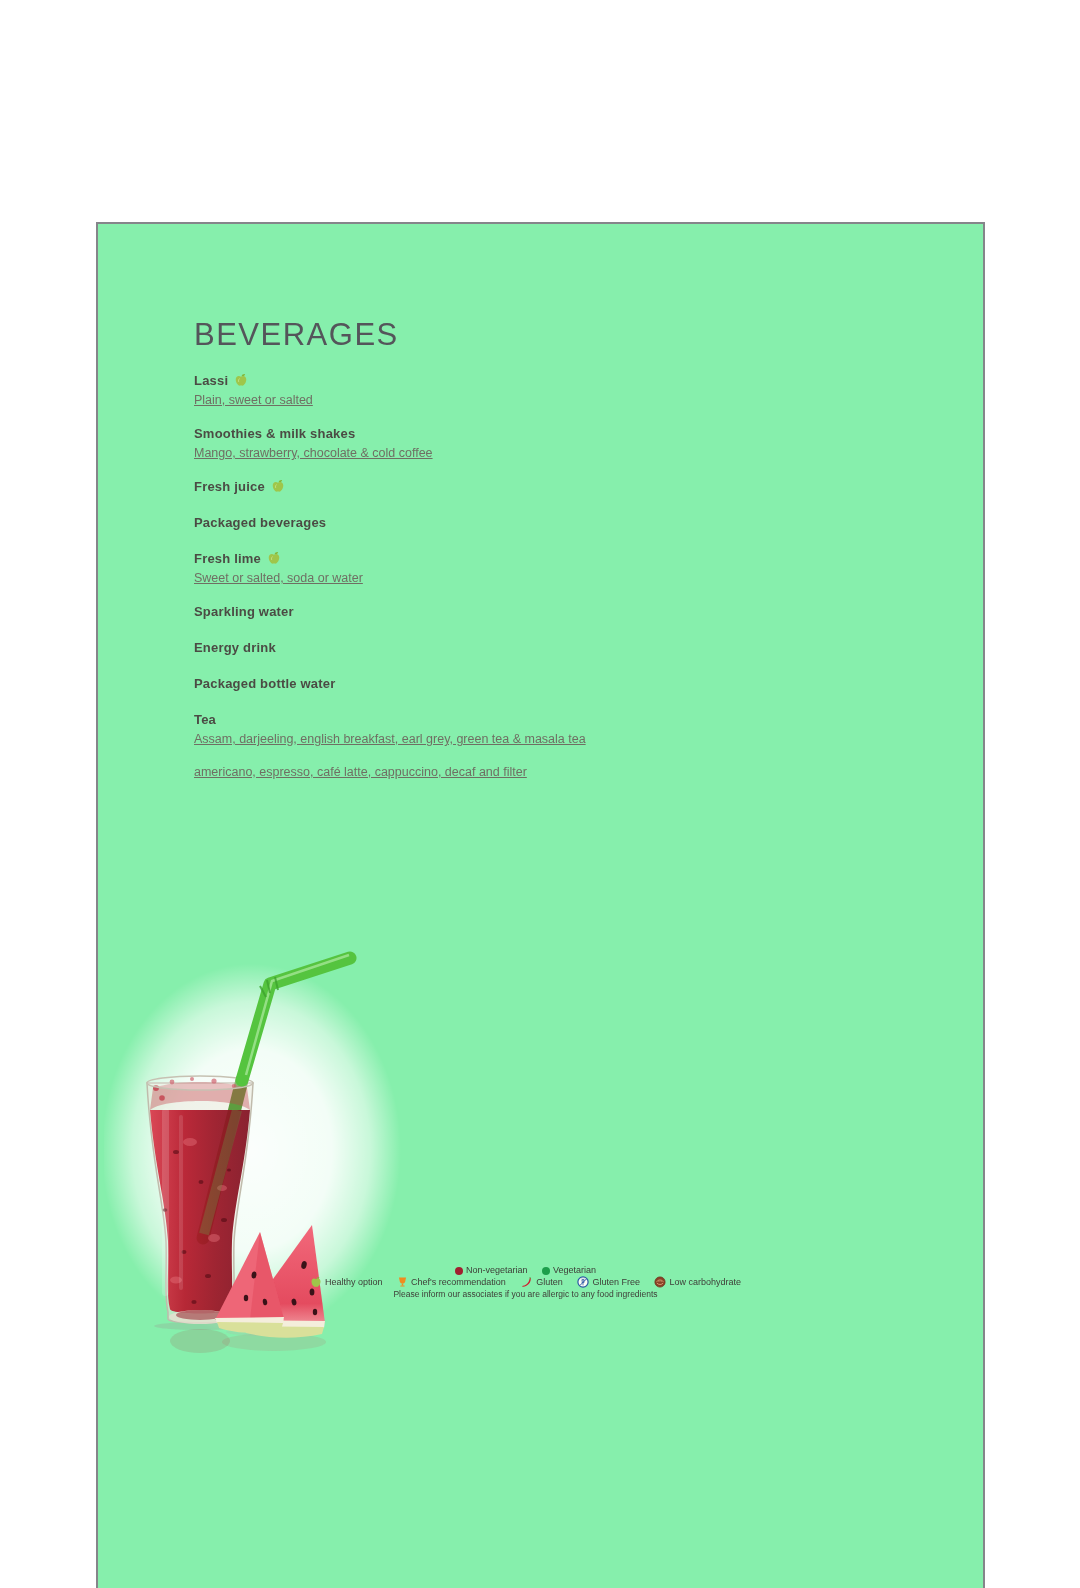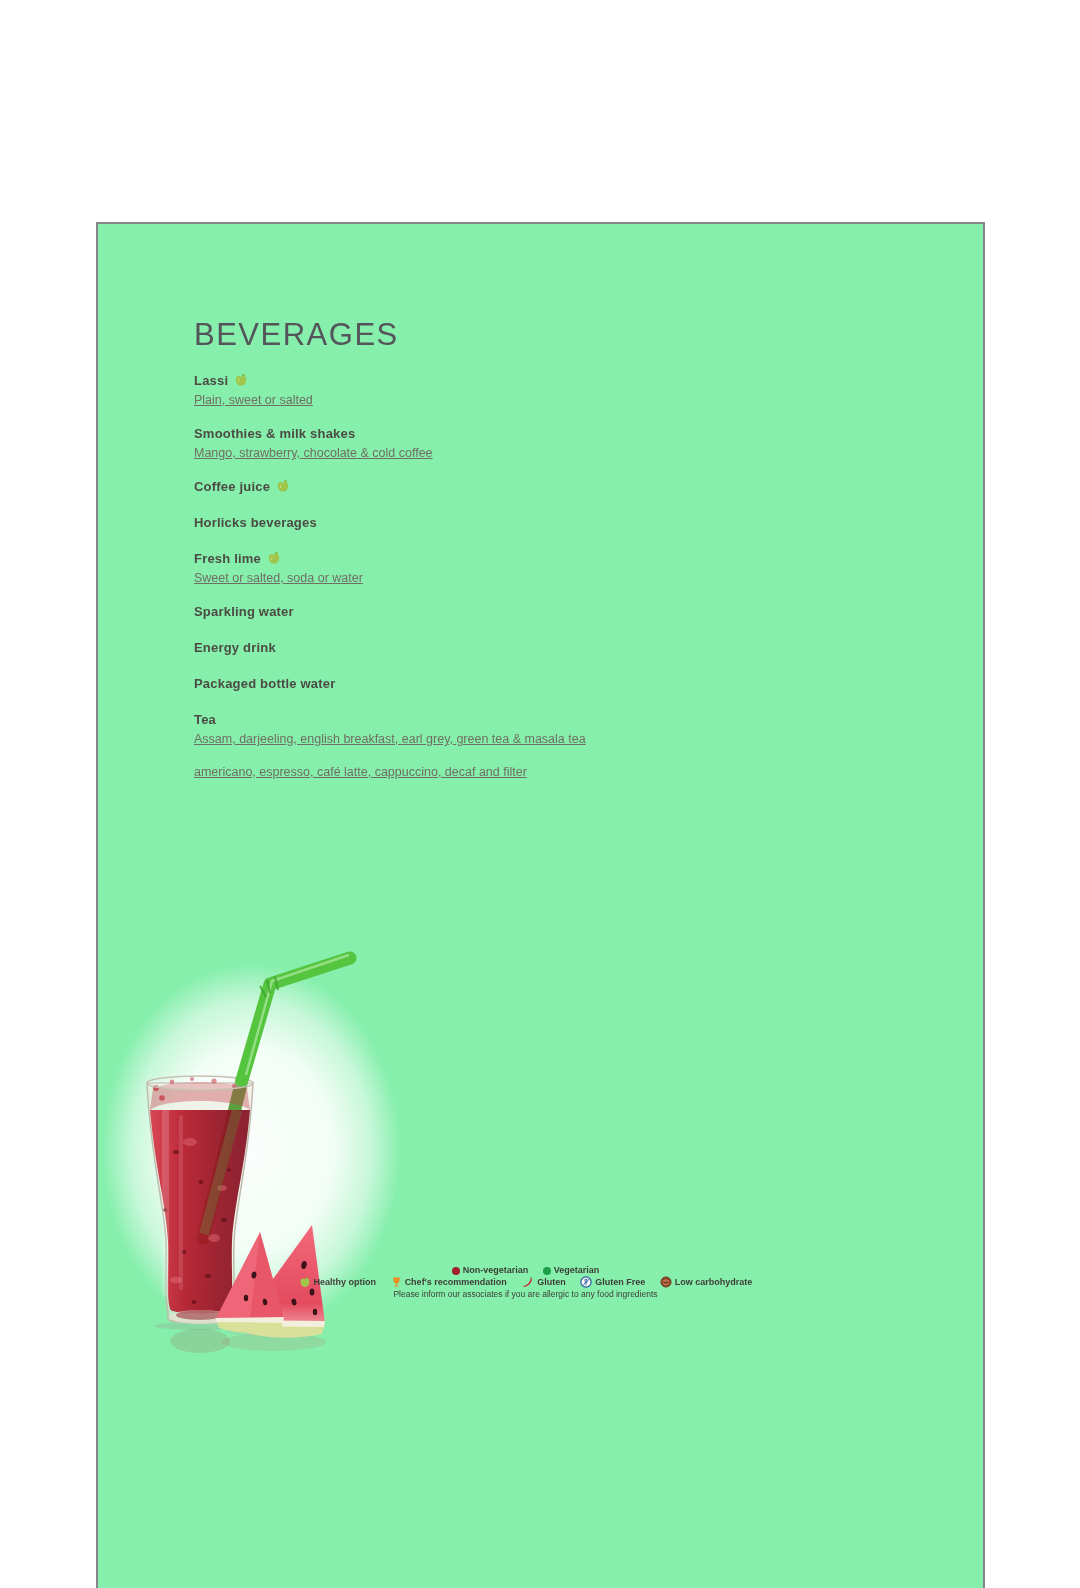--- a/index.html
+++ b/index.html
@@ -29,21 +29,21 @@
       rgba(255,255,255,.97) 0%, rgba(255,255,255,.9) 42%,
       rgba(255,255,255,.55) 62%, rgba(255,255,255,0) 78%);
   }
   .photo svg{width:100%;height:100%;display:block;}
 
   .legend{
     position:absolute;left:0;right:30px;top:1041px;text-align:center;
     color:#3e3e38;z-index:4;
   }
   .legend-row{font-size:9px;line-height:11px;white-space:nowrap;}
-  .legend-item{display:inline-flex;align-items:center;margin:0 6px;vertical-align:middle;font-weight:bold;}
+  .legend-item{display:inline-flex;align-items:center;margin:0 6px;vertical-align:middle;}
   .legend-item .li-icon{display:inline-flex;align-items:center;margin-right:3px;}
   .dot{width:8px;height:8px;border-radius:50%;display:inline-block;}
   .dot-red{background:#a01f2f;}
   .dot-green{background:#1d9e4b;}
   .legend-note{font-size:8.5px;line-height:11px;margin-top:1px;color:#3e3e38;}
   .li-icon svg{display:block;}
 </style>
 </head>
 <body>
 
@@ -161,29 +161,29 @@
             </svg></span></div>
       <div class="item-desc">Plain, sweet or salted</div>
     </div>
 
     <div class="menu-item">
       <div><span class="item-name">Smoothies &amp; milk shakes</span></div>
       <div class="item-desc">Mango, strawberry, chocolate &amp; cold coffee</div>
     </div>
 
     <div class="menu-item">
-      <div><span class="item-name">Coffee juice</span><span class="apple-icon"><svg viewBox="0 0 24 24">
+      <div><span class="item-name">Fresh juice</span><span class="apple-icon"><svg viewBox="0 0 24 24">
               <path d="M13 5.6 C13.5 2.8 16.5 1.2 19 2 C18.4 4.4 16 5.8 13.6 6 Z" fill="#85b83a"></path>
               <path d="M12 6.5 C8 3.5 3 5.6 3 11.2 C3 16.8 7 21.8 10 21.8 C11 21.8 11.5 21.2 12 21.2 C12.5 21.2 13 21.8 14 21.8 C17 21.8 21 16.8 21 11.2 C21 5.6 16 3.5 12 6.5 Z" fill="#9fc64a"></path>
               <path d="M9 10 C7.6 11 7.2 13 7.8 14.6" stroke="#c9e48e" stroke-width="1.4" fill="none" stroke-linecap="round"></path>
             </svg></span></div>
     </div>
 
     <div class="menu-item">
-      <div><span class="item-name">Horlicks beverages</span></div>
+      <div><span class="item-name">Packaged beverages</span></div>
     </div>
 
     <div class="menu-item">
       <div><span class="item-name">Fresh lime</span><span class="apple-icon"><svg viewBox="0 0 24 24">
               <path d="M13 5.6 C13.5 2.8 16.5 1.2 19 2 C18.4 4.4 16 5.8 13.6 6 Z" fill="#85b83a"></path>
               <path d="M12 6.5 C8 3.5 3 5.6 3 11.2 C3 16.8 7 21.8 10 21.8 C11 21.8 11.5 21.2 12 21.2 C12.5 21.2 13 21.8 14 21.8 C17 21.8 21 16.8 21 11.2 C21 5.6 16 3.5 12 6.5 Z" fill="#9fc64a"></path>
               <path d="M9 10 C7.6 11 7.2 13 7.8 14.6" stroke="#c9e48e" stroke-width="1.4" fill="none" stroke-linecap="round"></path>
             </svg></span></div>
       <div class="item-desc">Sweet or salted, soda or water</div>
     </div>

